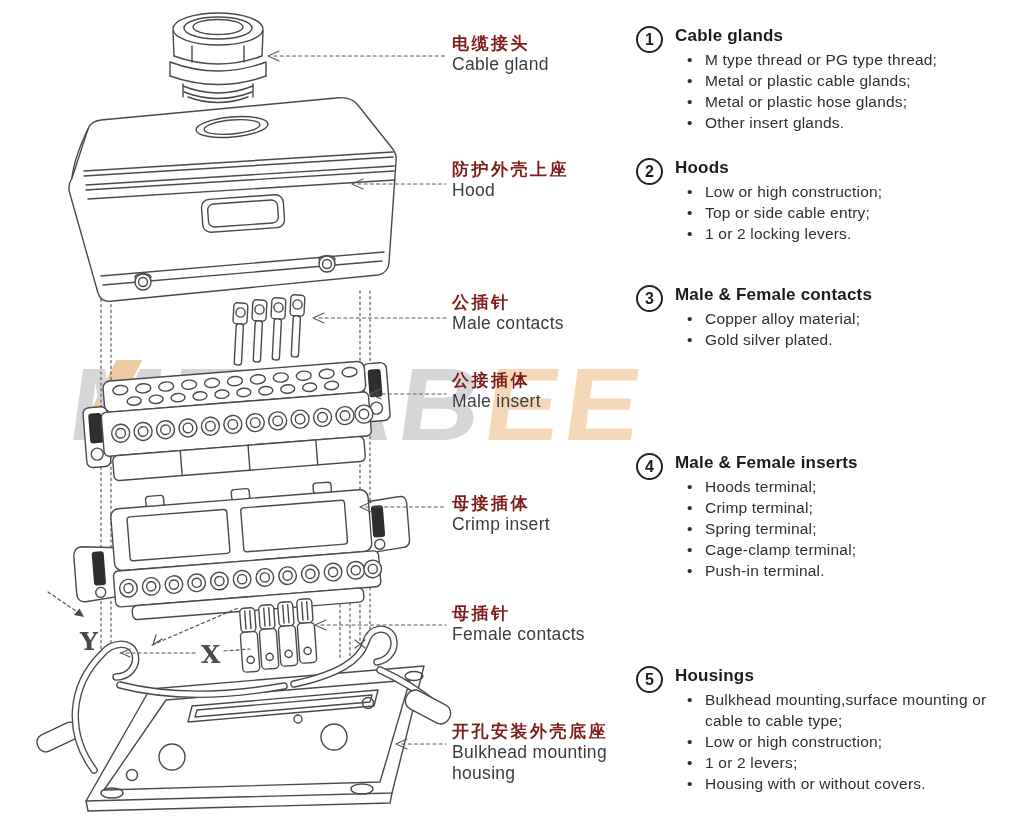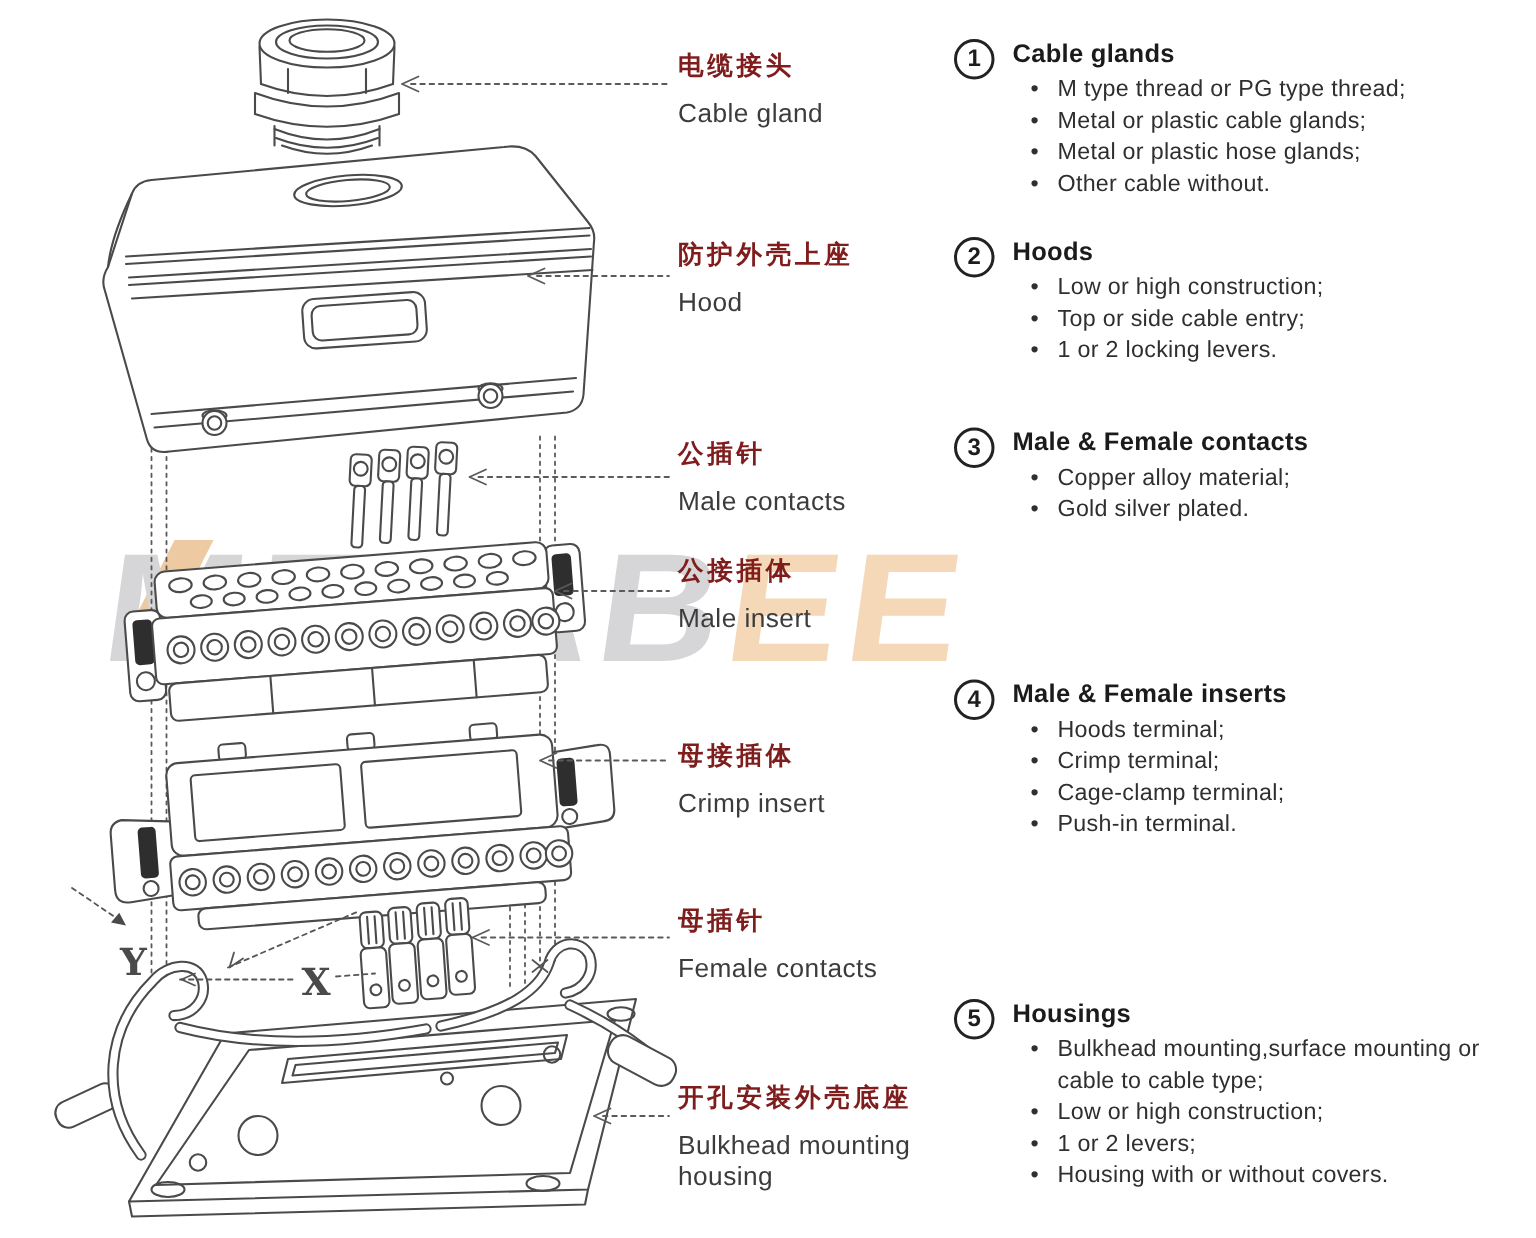--- a/index.html
+++ b/index.html
@@ -17,21 +17,21 @@
   .wm-tan{color:#f5d8b8;}
   .wm-slash{
     position:absolute;left:96px;top:360px;width:26px;height:80px;z-index:1;
     background:#eecaa2;transform:skewX(-27deg);
   }
   
   svg.diagram{position:absolute;left:0;top:0;z-index:2;}
   
   .part-label{position:absolute;left:452px;z-index:3;}
   .label-zh{font-size:17px;font-weight:600;color:#7f1d1d;letter-spacing:2.5px;line-height:20px;}
-  .label-en{font-size:17.5px;font-weight:400;color:#3c3c3c;letter-spacing:.3px;line-height:21px;margin-top:11px;}
+  .label-en{font-size:17.5px;font-weight:400;color:#3c3c3c;letter-spacing:.3px;line-height:21px;margin-top:0;}
   
   .legend-item{position:absolute;left:636px;display:flex;gap:12px;z-index:3;width:382px;}
   .legend-num{
     flex:0 0 27px;width:27px;height:27px;border:2px solid #222;border-radius:50%;
     display:flex;align-items:center;justify-content:center;
     font-size:16px;font-weight:bold;color:#1d1d1d;box-sizing:border-box;margin-top:0px;
   }
   .legend-body{width:345px;}
   .legend-title{font-size:17px;font-weight:bold;color:#1b1b1b;letter-spacing:.2px;line-height:20px;}
   .legend-body ul{margin:3px 0 0 0;padding:0;list-style:none;}
@@ -341,21 +341,21 @@
 </div>
 
 <div class="legend-item" style="top:26px">
   <div class="legend-num">1</div>
   <div class="legend-body">
     <div class="legend-title">Cable glands</div>
     <ul>
       <li>M type thread or PG type thread;</li>
       <li>Metal or plastic cable glands;</li>
       <li>Metal or plastic hose glands;</li>
-      <li>Other cable without.</li>
+      <li>Other insert glands.</li>
     </ul>
   </div>
 </div>
 <div class="legend-item" style="top:158px">
   <div class="legend-num">2</div>
   <div class="legend-body">
     <div class="legend-title">Hoods</div>
     <ul>
       <li>Low or high construction;</li>
       <li>Top or side cable entry;</li>
@@ -373,20 +373,21 @@
     </ul>
   </div>
 </div>
 <div class="legend-item" style="top:453px">
   <div class="legend-num">4</div>
   <div class="legend-body">
     <div class="legend-title">Male &amp; Female inserts</div>
     <ul>
       <li>Hoods terminal;</li>
       <li>Crimp terminal;</li>
+      <li>Spring terminal;</li>
       <li>Cage-clamp terminal;</li>
       <li>Push-in terminal.</li>
     </ul>
   </div>
 </div>
 <div class="legend-item" style="top:666px">
   <div class="legend-num">5</div>
   <div class="legend-body">
     <div class="legend-title">Housings</div>
     <ul>

